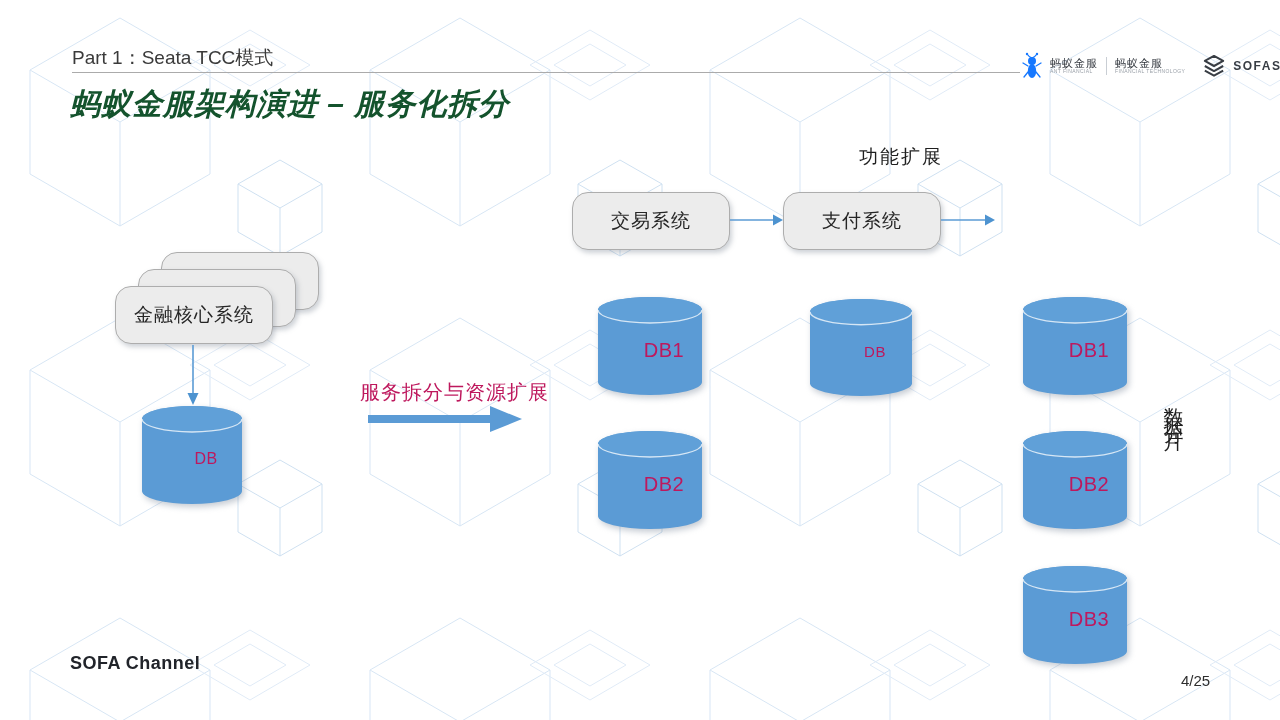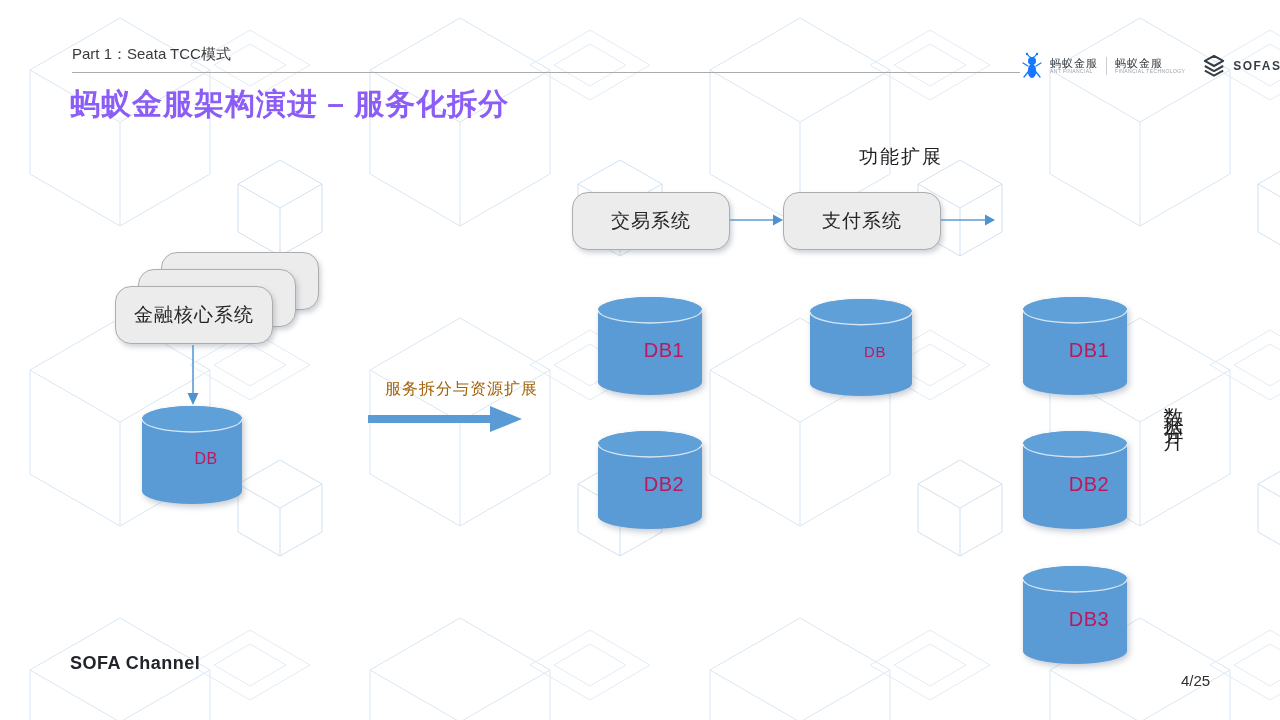--- a/index.html
+++ b/index.html
@@ -1,31 +1,31 @@
 <!DOCTYPE html>
 <html><head>
 <meta charset="utf-8">
 <style>
   html,body{margin:0;padding:0;background:#fff;}
   .slide{position:relative;width:1280px;height:720px;overflow:hidden;
          font-family:"Liberation Sans","DejaVu Sans",sans-serif;background:#ffffff;}
   .bg{position:absolute;left:0;top:0;z-index:0;}
 
   
-  .part-label{position:absolute;left:72px;top:45px;font-size:15px;color:#3a3a3a;z-index:1;text-align:right;}
+  .part-label{position:absolute;left:72px;top:45px;font-size:19px;color:#3a3a3a;z-index:1;text-align:right;}
   .rule{position:absolute;left:72px;top:72px;width:948px;height:1px;background:#ababab;z-index:1;}
   .logos{position:absolute;left:1022px;top:50px;height:32px;display:flex;align-items:center;gap:8px;z-index:1;}
   .logo-block{display:flex;flex-direction:column;line-height:1.1;}
   .logo-cn{font-size:11px;font-weight:400;color:#30353c;letter-spacing:1px;white-space:nowrap;}
   .logo-en{font-size:5px;color:#9aa0a8;letter-spacing:.4px;white-space:nowrap;}
   .logo-div{width:1px;height:18px;background:#c9ced4;}
   .sofa-text{font-size:12px;font-weight:700;letter-spacing:1.5px;color:#383d44;white-space:nowrap;}
 
-  .title{position:absolute;left:70px;top:84px;font-size:30px;font-weight:700;color:#8b5cf6;
-         letter-spacing:1px;z-index:1;white-space:nowrap;}
+  .title{position:absolute;left:70px;top:84px;font-size:30px;font-weight:700;color:#14532d;
+         letter-spacing:1px;z-index:1;white-space:nowrap;font-style:italic;}
 
   
   .sysbox{position:absolute;width:156px;height:56px;background:#ececec;border:1px solid #adadad;
           border-radius:16px;box-shadow:2px 3px 5px rgba(115,125,140,.35);
           display:flex;align-items:center;justify-content:center;
           font-size:19px;color:#262626;z-index:1;letter-spacing:1px;}
   .sysbox.empty{z-index:1;}
 
   
   .cyl{position:absolute;z-index:1;filter:drop-shadow(2px 3px 3px rgba(110,125,145,.40));}
@@ -33,21 +33,21 @@
   .cyl-label{position:absolute;left:0;top:0;width:100%;height:100%;display:flex;
              align-items:center;justify-content:center;padding-top:8px;box-sizing:border-box;
              color:#be185d;font-size:20px;letter-spacing:.5px;padding-left:28px;}
   .cyl-label.sm{font-size:15px;}
   .cyl-label.md{font-size:16px;}
 
   .arrow-svg{position:absolute;z-index:1;}
 
   .func-label{position:absolute;left:901px;top:144px;transform:translateX(-50%);
               font-size:19px;color:#1f1f1f;z-index:1;letter-spacing:2px;white-space:nowrap;}
-  .trans-label{position:absolute;left:385px;top:379px;font-size:16px;color:#a16207;
+  .trans-label{position:absolute;left:360px;top:379px;font-size:20px;color:#be185d;
                letter-spacing:1px;z-index:1;white-space:nowrap;}
   .vert-label{position:absolute;left:1161px;top:392px;writing-mode:vertical-rl;
               font-size:20px;letter-spacing:8px;color:#1f1f1f;z-index:1;}
 
   .brand{position:absolute;left:70px;top:653px;font-size:18px;font-weight:700;color:#21242a;
          letter-spacing:.5px;z-index:1;}
   .page-num{position:absolute;left:1181px;top:672px;font-size:15px;color:#2e2e2e;z-index:1;}
 </style>
 </head>
 <body>

